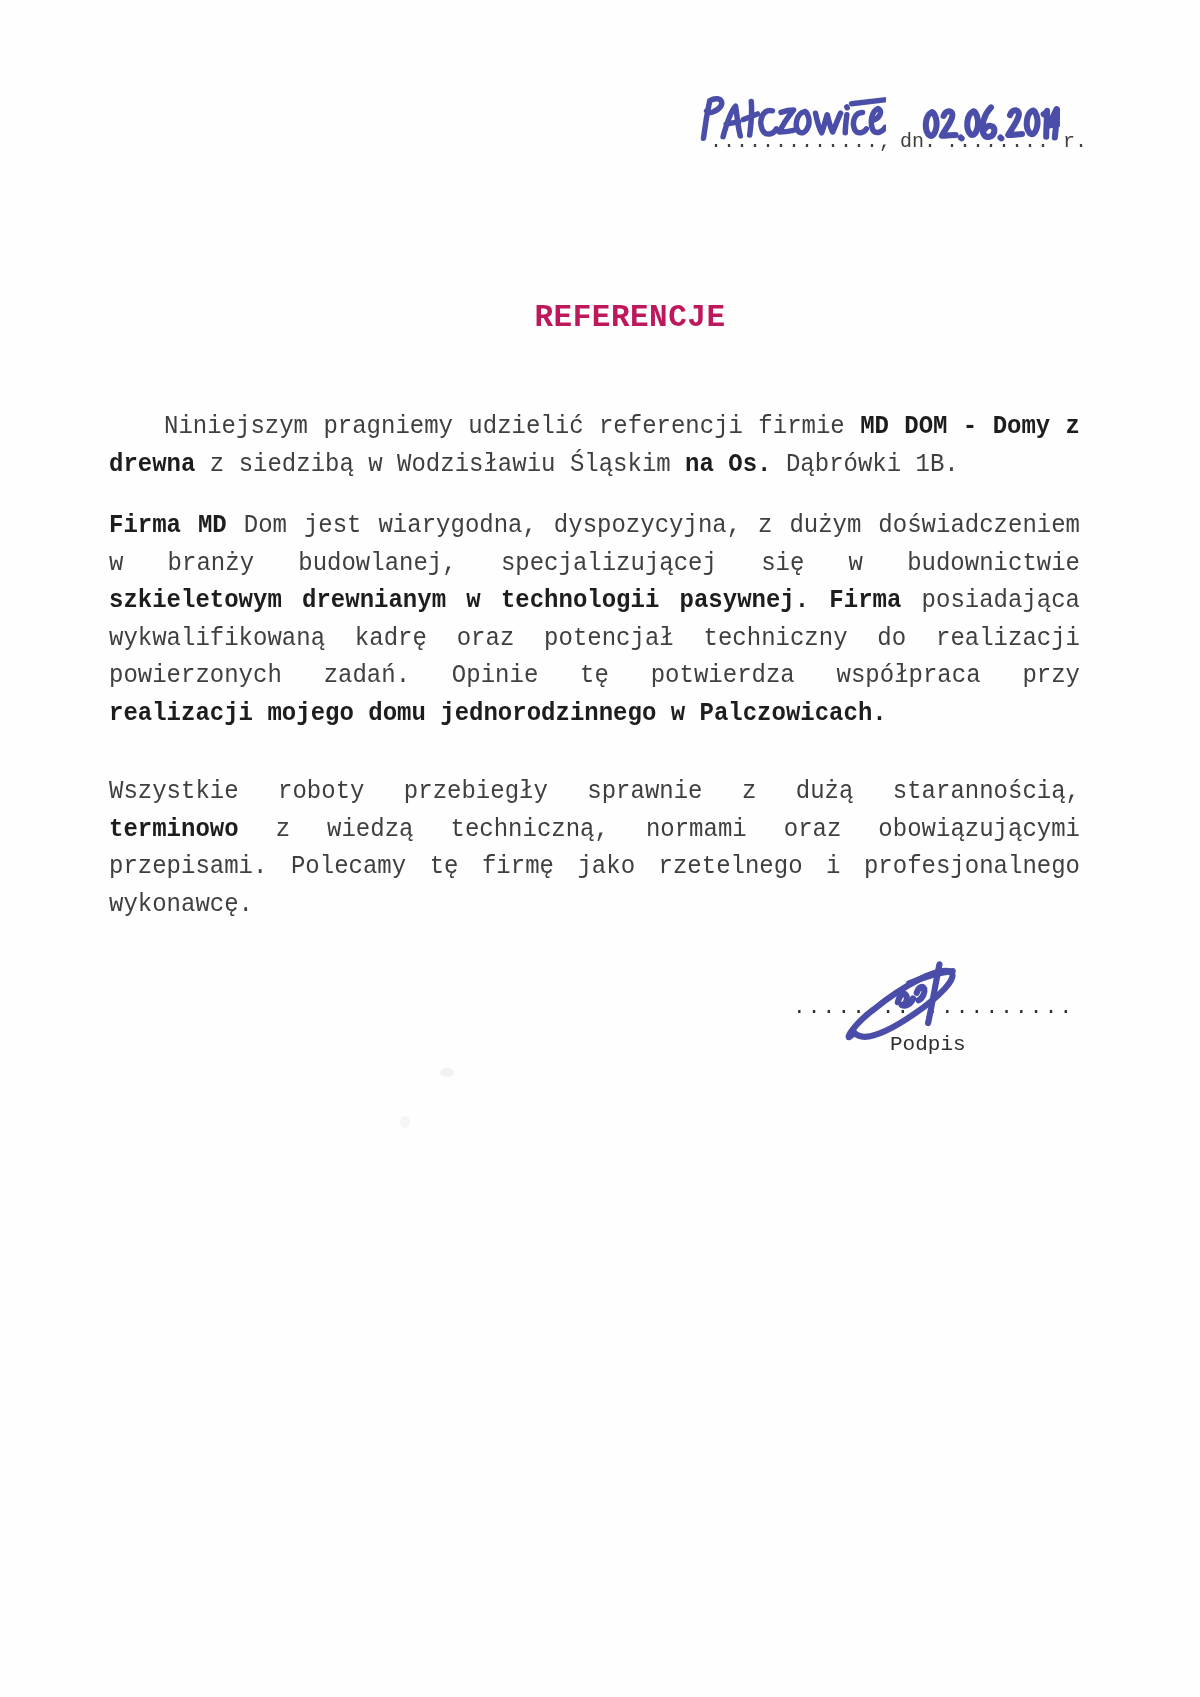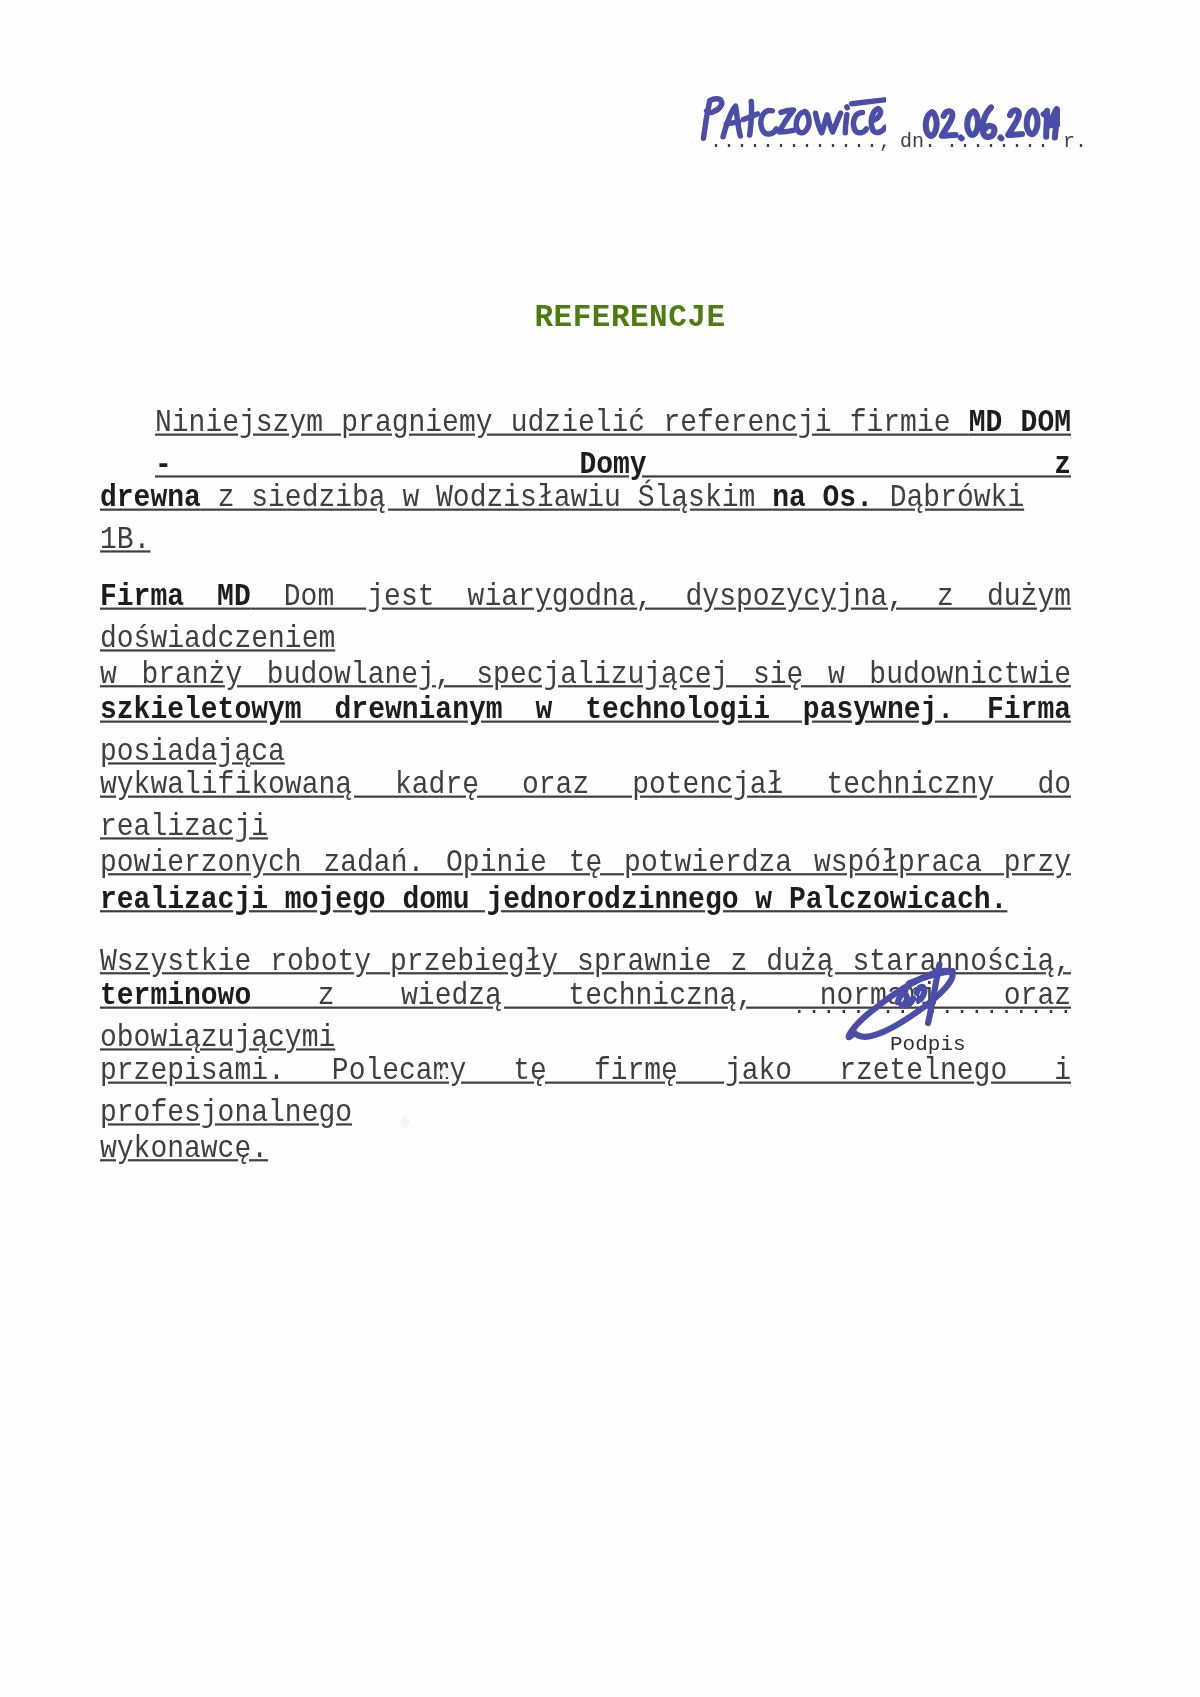--- a/index.html
+++ b/index.html
@@ -23,26 +23,26 @@
   .typed-row .yr{margin-left:13px;}
   .hw{position:absolute; color:var(--hw);}
   .hw path{fill:none; stroke:currentColor; stroke-linecap:round; stroke-linejoin:round;}
   .hw-place{left:-12px; top:-8px; width:188px; height:62px;}
   .hw-place path{stroke-width:7;}
   .hw-date{left:212px; top:-4px; width:138px; height:56px;}
   .hw-date path{stroke-width:7;}
   
   .title{
     position:absolute; left:155px; top:300px; width:950px; text-align:center;
-    font-size:31px; font-weight:bold; color:#4d7c0f; letter-spacing:0.5px;
+    font-size:31px; font-weight:bold; color:#be185d; letter-spacing:0.5px;
   }
   
-  .letter-body{position:absolute; left:100px; top:408px; width:971px; font-size:28px;text-decoration:underline;}
+  .letter-body{position:absolute; left:109px; top:408px; width:971px; font-size:24px;}
   .para{margin:0 0 24px 0;}
-  .para:nth-child(2){margin-bottom:24px;}
+  .para:nth-child(2){margin-bottom:41px;}
   .line{
     line-height:37.5px; text-align:justify; text-align-last:justify;
     transform:scaleY(1.10); transform-origin:0 70%; white-space:normal;
   }
   .line.last{text-align:left; text-align-last:left;}
   .line.indent{padding-left:55px;}
   .b{font-weight:bold; color:var(--ink-bold);}
   
   .sig-block{position:absolute; left:793px; top:960px; width:300px;}
   .sig-scribble{left:48px; top:0; width:142px; height:92px;}

